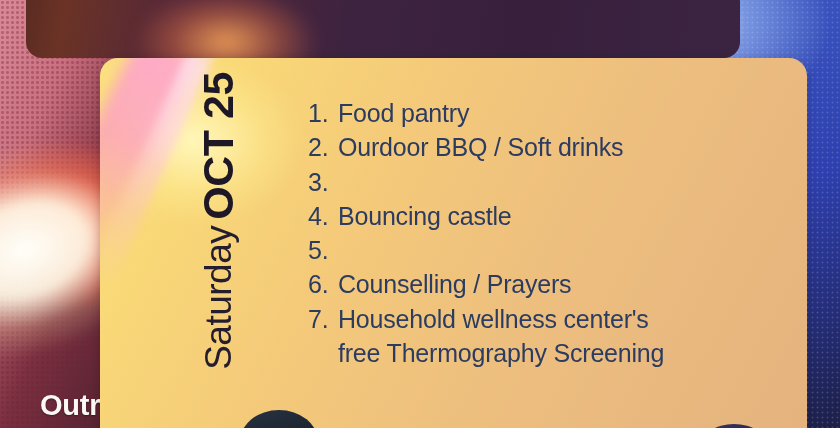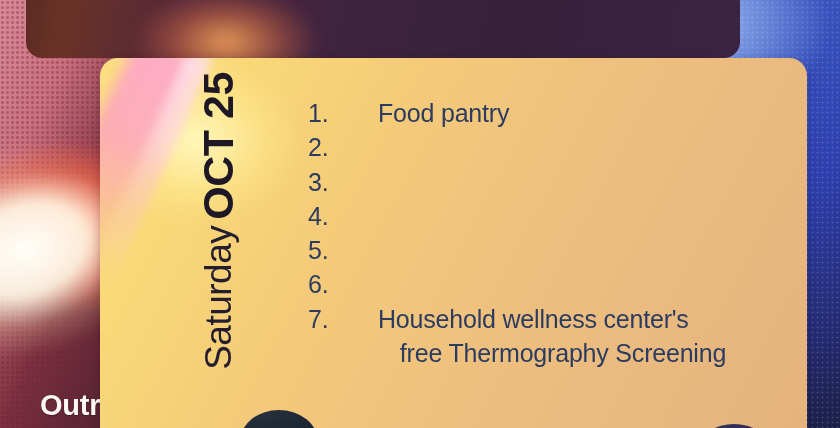--- a/index.html
+++ b/index.html
@@ -258,31 +258,29 @@
     letter-spacing: -0.2px;
     white-space: nowrap;
   }
   .list-num {
     width: 30px;
     flex: 0 0 30px;
     color: #2c3c60;
   }
   .list-text {
     color: #2c3c60;
-    margin-left: 40px;
   }
   .list-cont {
     color: #2c3c60;
     font-size: 25px;
     font-weight: 400;
     line-height: 1.37;
     letter-spacing: -0.2px;
     padding-left: 30px;
     white-space: nowrap;
-    text-align: center;
   }
 
   
   .person {
     position: absolute;
     bottom: -6px;
   }
   .person-head {
     border-radius: 50% 50% 45% 45% / 58% 58% 42% 42%;
   }
@@ -332,32 +330,35 @@
       </div>
     </div>
 
     <div class="list">
       <div class="list-item">
         <span class="list-num">1.</span>
         <span class="list-text">Food pantry</span>
       </div>
       <div class="list-item">
         <span class="list-num">2.</span>
+        <span class="list-text">Ourdoor BBQ / Soft drinks</span>
       </div>
       <div class="list-item">
         <span class="list-num">3.</span>
       </div>
       <div class="list-item">
         <span class="list-num">4.</span>
+        <span class="list-text">Bouncing castle</span>
       </div>
       <div class="list-item">
         <span class="list-num">5.</span>
       </div>
       <div class="list-item">
         <span class="list-num">6.</span>
+        <span class="list-text">Counselling / Prayers</span>
       </div>
       <div class="list-item">
         <span class="list-num">7.</span>
         <span class="list-text">Household wellness center's</span>
       </div>
       <div class="list-cont">free Thermography Screening</div>
     </div>
 
     <div class="person person-a">
       <div class="person-head"></div>

